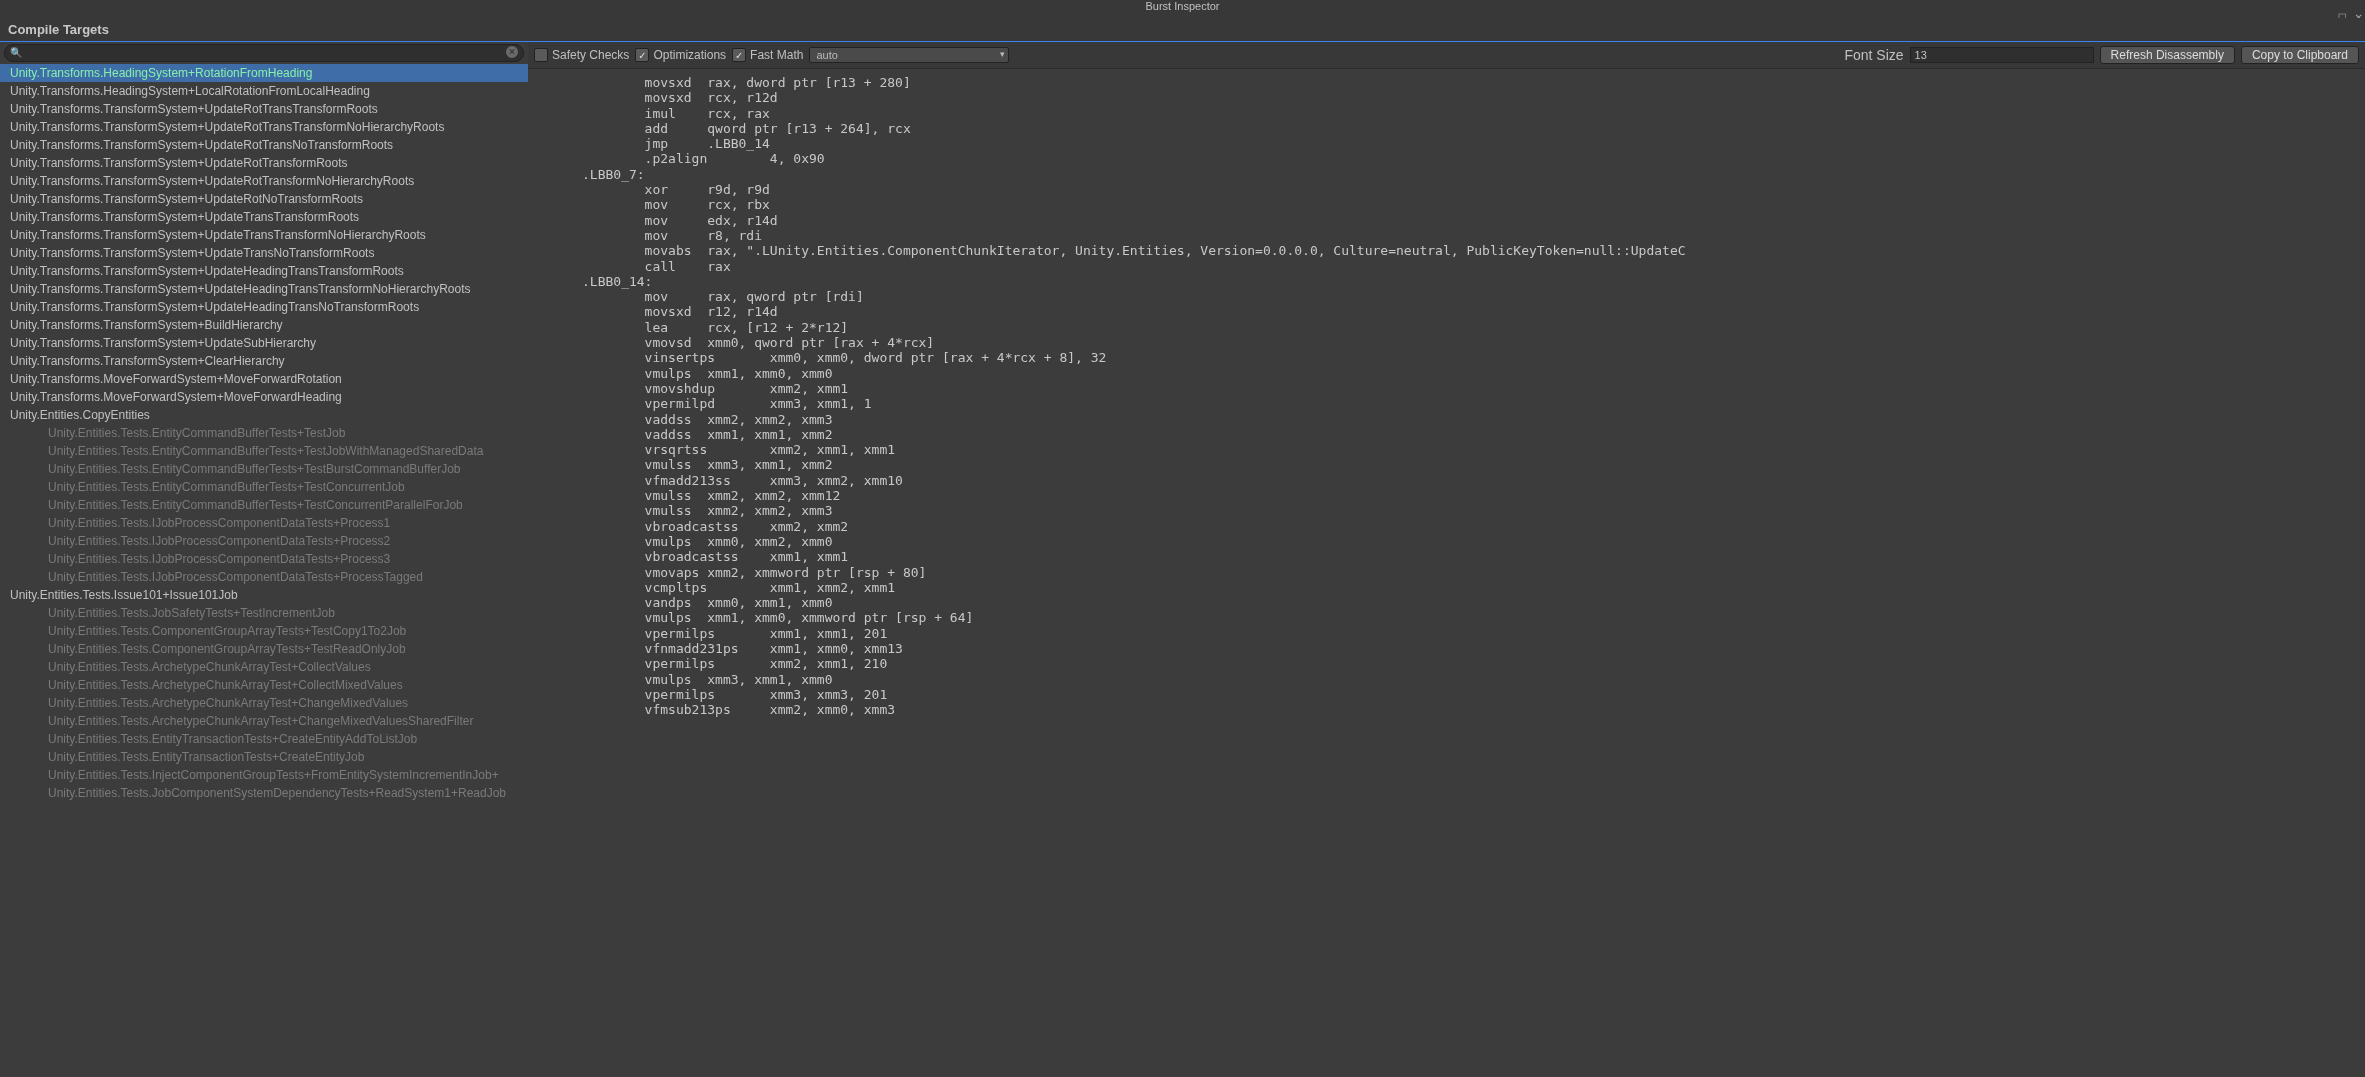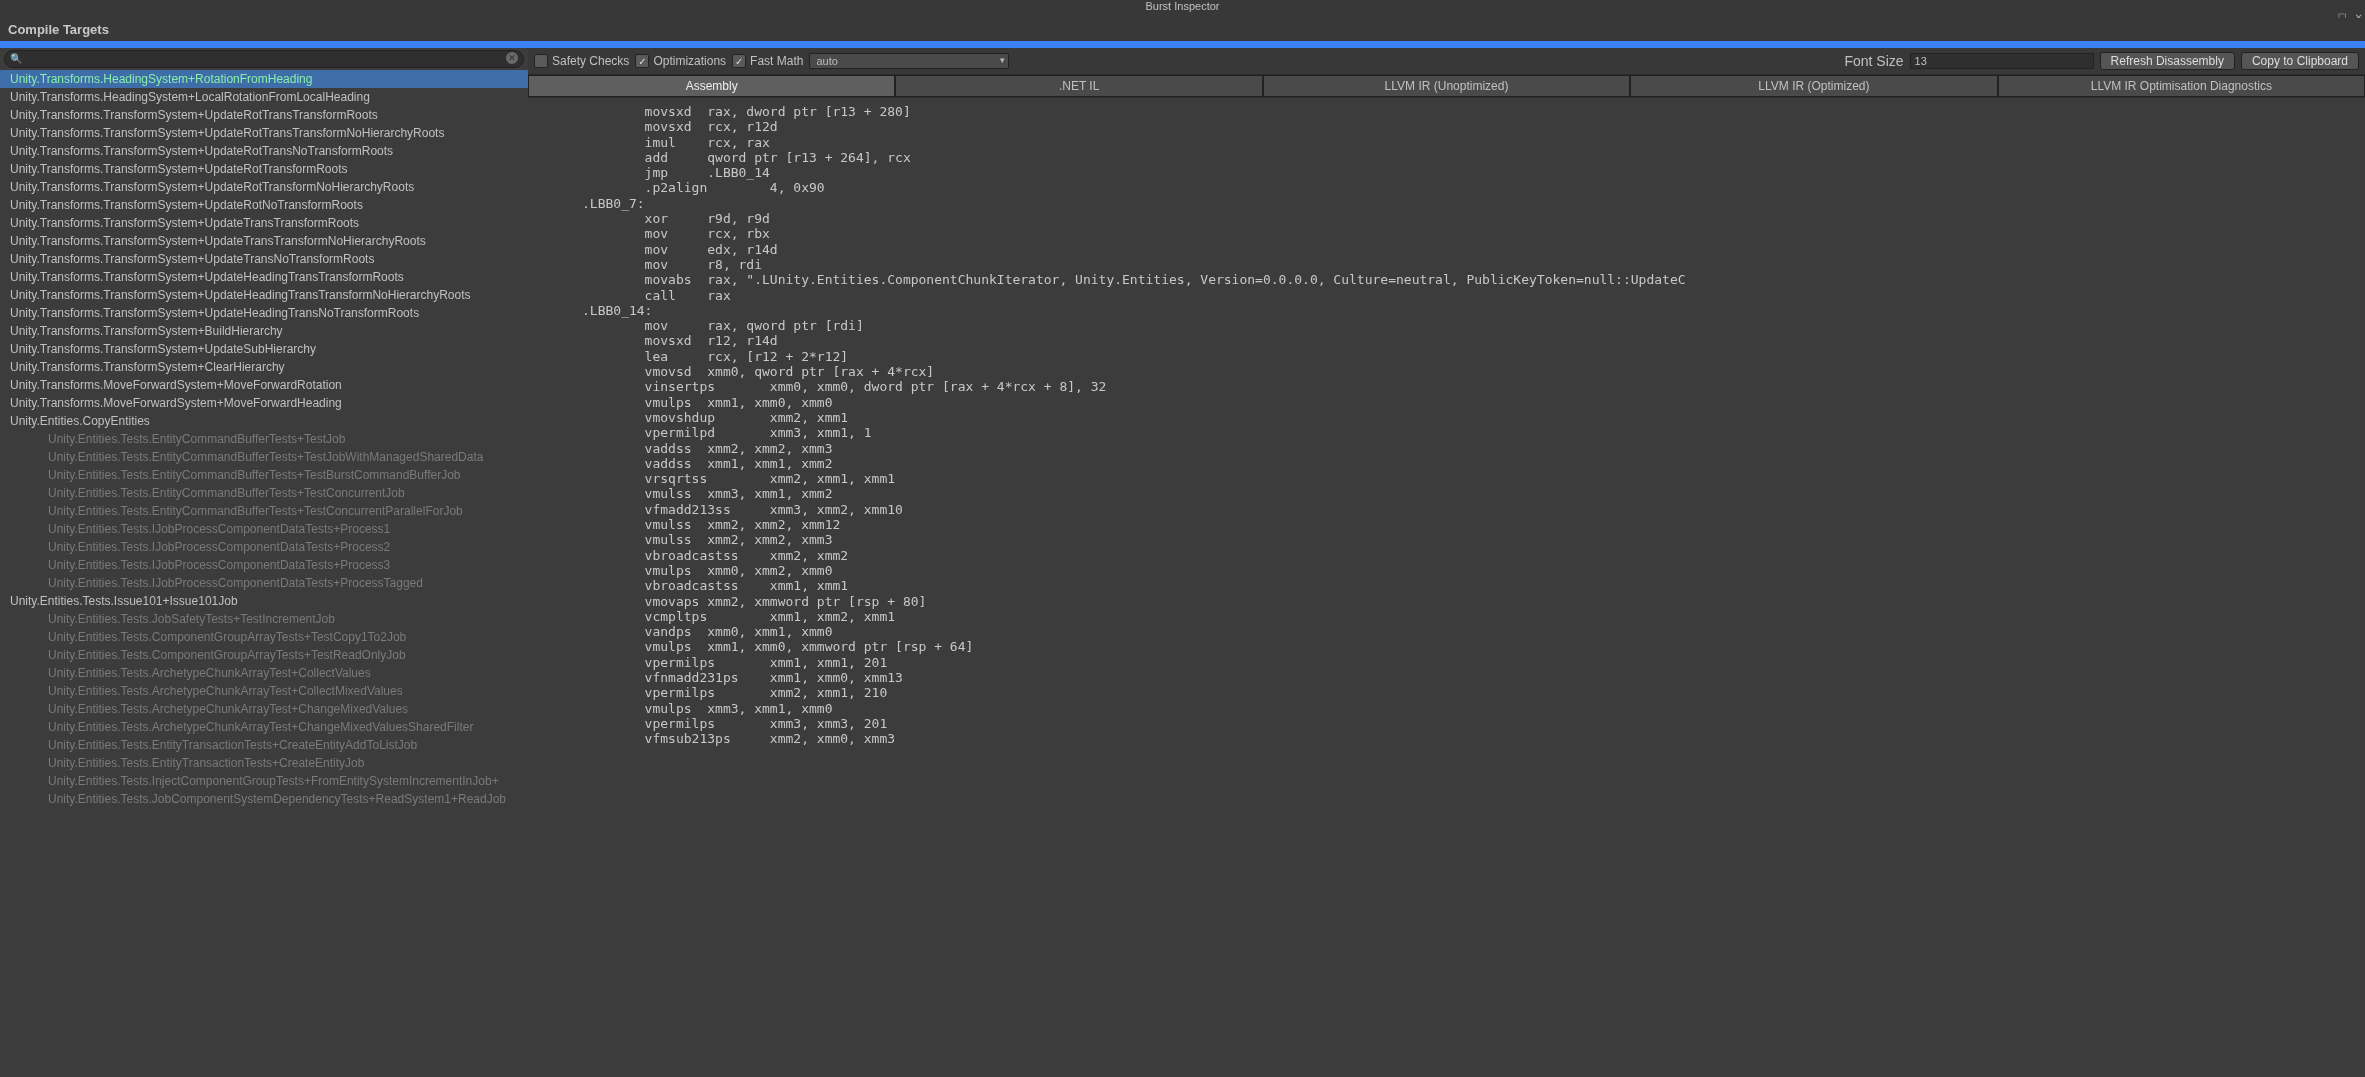--- a/index.html
+++ b/index.html
@@ -36,21 +36,21 @@
     gap: 8px;
     font-size: 10px;
     color: #aaa;
   }
   .header {
     background: #383838;
     padding: 4px 8px;
     font-weight: bold;
     font-size: 13px;
     color: #c8c8c8;
-    border-bottom: 7px solid #3b82f6;
+    border-bottom: 1px solid #3b82f6;
   }
   .toolbar {
     display: flex;
     align-items: center;
     background: #383838;
     padding: 4px 6px;
     gap: 6px;
     border-bottom: 1px solid #2a2a2a;
     flex-wrap: nowrap;
   }
@@ -299,27 +299,20 @@
         <span>Fast Math</span>
       </label>
       <div class="dropdown">
         <span>auto</span>
       </div>
       <span class="fontsize-label">Font Size</span>
       <input class="fontsize-input" value="13" style="">
       <div class="btn">Refresh Disassembly</div>
       <div class="btn">Copy to Clipboard</div>
     </div>
-    <div class="tabs" id="tabs">
-        <div class="tab active">Assembly</div>
-        <div class="tab">.NET IL</div>
-        <div class="tab">LLVM IR (Unoptimized)</div>
-        <div class="tab">LLVM IR (Optimized)</div>
-        <div class="tab">LLVM IR Optimisation Diagnostics</div>
-      </div>
     <div class="code-area" id="code-area">        movsxd  rax, dword ptr [r13 + 280]
         movsxd  rcx, r12d
         imul    rcx, rax
         add     qword ptr [r13 + 264], rcx
         jmp     .LBB0_14
         .p2align        4, 0x90
 .LBB0_7:
         xor     r9d, r9d
         mov     rcx, rbx
         mov     edx, r14d

